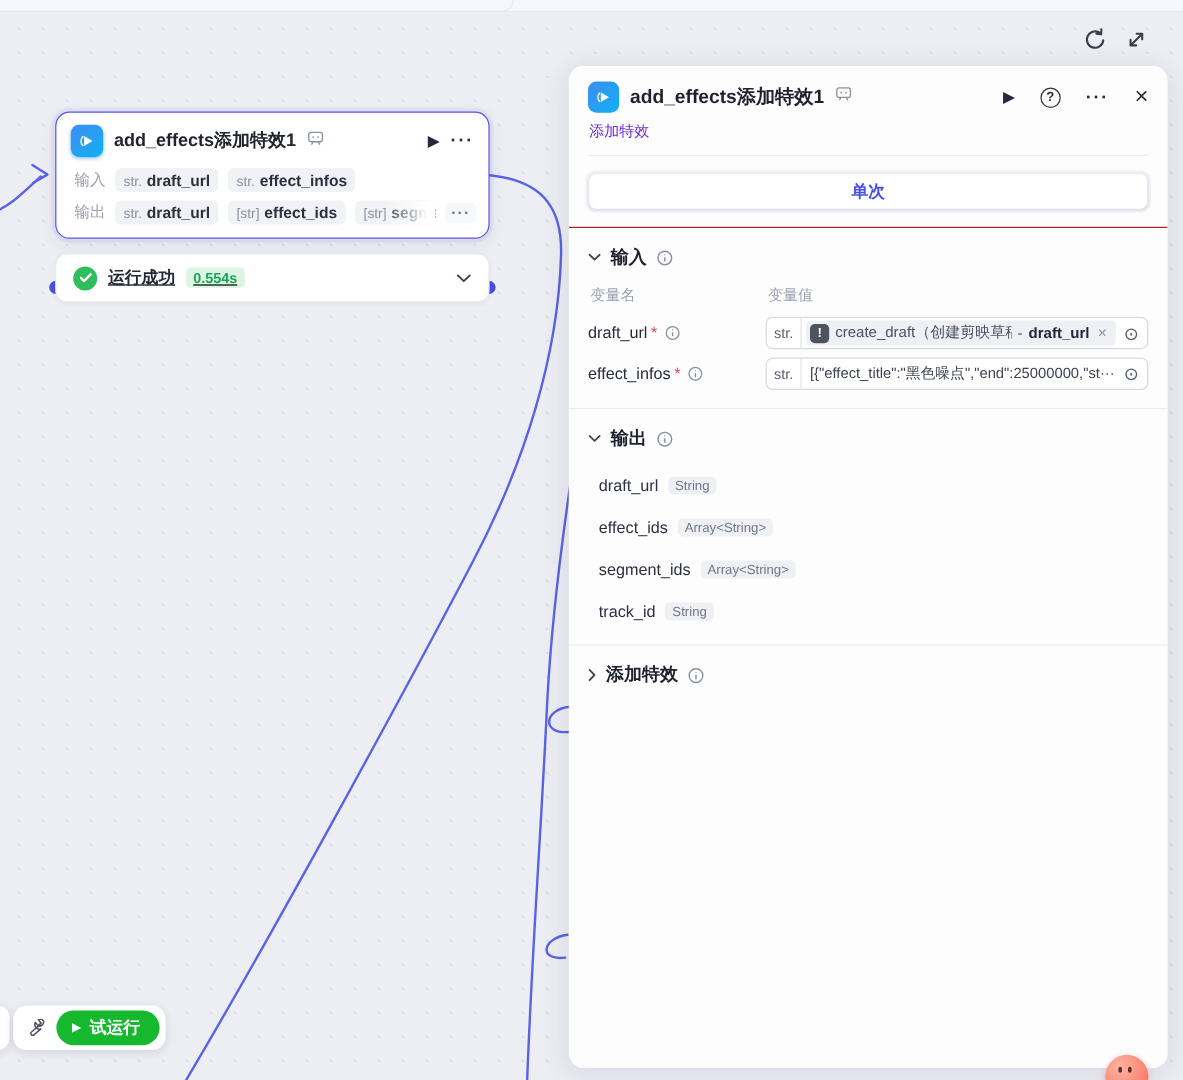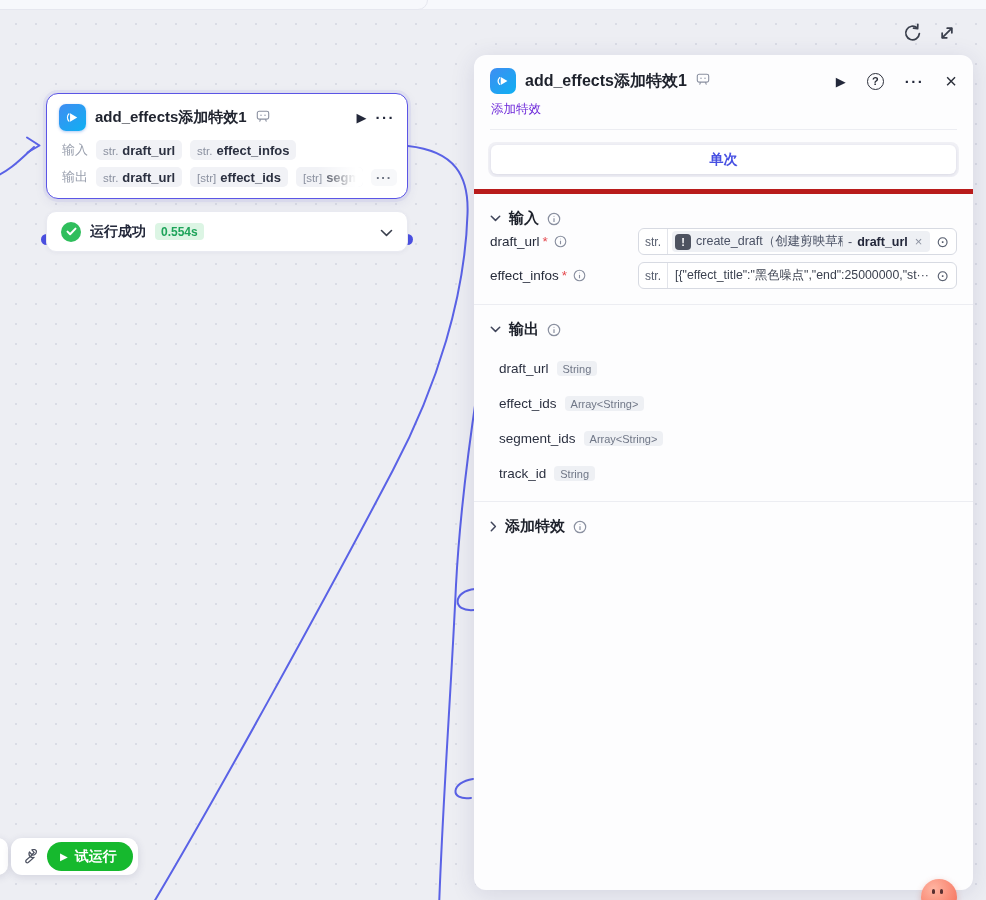--- a/index.html
+++ b/index.html
@@ -46,21 +46,21 @@
     background:linear-gradient(90deg,rgba(255,255,255,0),#ffffff 85%); }
   .more-mini { color:#6b7280; font-size:13px; font-weight:700; letter-spacing:1px;
     background:#f7f8fa; border-radius:5px; padding:1px 5px; cursor:pointer; }
   .port { position:absolute; width:11px; height:11px; border-radius:50%; background:#4a4fe0; top:140px; cursor:crosshair; }
   .port.in { left:-6px; } .port.out { right:-6px; }
 
   
   .status { position:absolute; left:46px; top:211px; width:362px; height:41px; z-index:2;
     background:#fff; border:1px solid #e9eaf1; border-radius:10px;
     box-shadow:0 1px 4px rgba(60,60,120,.06);
-    display:flex; align-items:center; gap:9px; padding:0 14px; }
+    display:flex; align-items:center; gap:9px; padding:0 14px;text-decoration:underline; }
   .check { width:20px; height:20px; flex:none; border-radius:50%; background:#2fbe5c;
     display:flex; align-items:center; justify-content:center; }
   .status-text { font-size:14px; font-weight:600; color:#23283a; white-space:nowrap; }
   .dur-badge { background:#dcf5e4; color:#1ea45a; font-size:12px; font-weight:700;
     border-radius:4px; padding:1.5px 6px; }
   .status .chev { margin-left:auto; cursor:pointer; }
 
   
   .edge-stub { position:absolute; left:-14px; top:838px; width:22px; height:37px; z-index:2;
     background:#fff; border-radius:10px; box-shadow:0 2px 8px rgba(50,50,100,.14); }
@@ -83,21 +83,21 @@
   .p-icon { width:26px; height:26px; flex:none; border-radius:7px;
     background:linear-gradient(140deg,#3f8df2,#0fb0f2);
     display:flex; align-items:center; justify-content:center; }
   .p-title { font-size:16px; font-weight:700; color:#1e222c; white-space:nowrap; }
   .p-actions { margin-left:auto; display:flex; align-items:center; gap:21px; color:#2b2f3a; }
   .help-ico { width:17px; height:17px; border:1.5px solid #2b2f3a; border-radius:50%;
     font-size:11px; font-weight:700; display:flex; align-items:center; justify-content:center; cursor:pointer; }
   .close-glyph { font-size:20px; line-height:1; cursor:pointer; color:#2b2f3a; }
   .p-sub { font-size:12.5px; color:#6d28d9; margin:7px 0 11px 1px; }
   .p-div { border-bottom:1px solid #ecedf2; }
-  .tabs-wrap { padding:12px 14px; border-bottom:5px solid #b91c1c; }
+  .tabs-wrap { padding:12px 14px; border-bottom:1px solid #b91c1c; }
   .tabs { background:#f0f0f5; border-radius:8px; height:35px; display:flex; padding:3px; }
   .tab { flex:1; display:flex; align-items:center; justify-content:center;
     font-size:14px; color:#3f4456; border-radius:6px; cursor:pointer; }
   .tab.active { background:#fff; color:#4750e2; font-weight:700;
     box-shadow:0 1px 3px rgba(60,60,120,.12); }
   .p-body { padding:15px 16px 0 16px; flex:1; }
   .sec-head { display:flex; align-items:center; gap:8px; cursor:pointer; }
   .sec-title { font-size:15px; font-weight:700; color:#1d212b; }
   .cols { display:flex; font-size:12.5px; color:#9aa0ad; margin:14px 0 9px 2px; }
   .col-name { width:148px; flex:none; }
@@ -295,20 +295,24 @@
         <svg width="11" height="7" viewBox="0 0 11 7" fill="none" stroke="#40455a" stroke-width="1.5" stroke-linecap="round" stroke-linejoin="round">
             <path d="M1.3 1.3 L5.5 5.4 L9.7 1.3"></path>
           </svg>
         <span class="sec-title">输入</span>
         <svg width="14" height="14" viewBox="0 0 14 14" fill="none" stroke="#8a90a0" stroke-width="1.2">
             <circle cx="7" cy="7" r="5.7"></circle>
             <path d="M7 6.3 V10"></path>
             <circle cx="7" cy="4.2" r="0.5" fill="#8a90a0" stroke="none"></circle>
           </svg>
       </div>
+      <div class="cols">
+        <span class="col-name">变量名</span>
+        <span class="col-val">变量值</span>
+      </div>
 
       <div class="in-row">
         <span class="in-name">
           <span>draft_url</span>
             <span class="req">*</span>
           <svg width="13" height="13" viewBox="0 0 14 14" fill="none" stroke="#8a90a0" stroke-width="1.2" style="margin-left:3px">
               <circle cx="7" cy="7" r="5.7"></circle>
               <path d="M7 6.3 V10"></path>
               <circle cx="7" cy="4.2" r="0.5" fill="#8a90a0" stroke="none"></circle>
             </svg>

